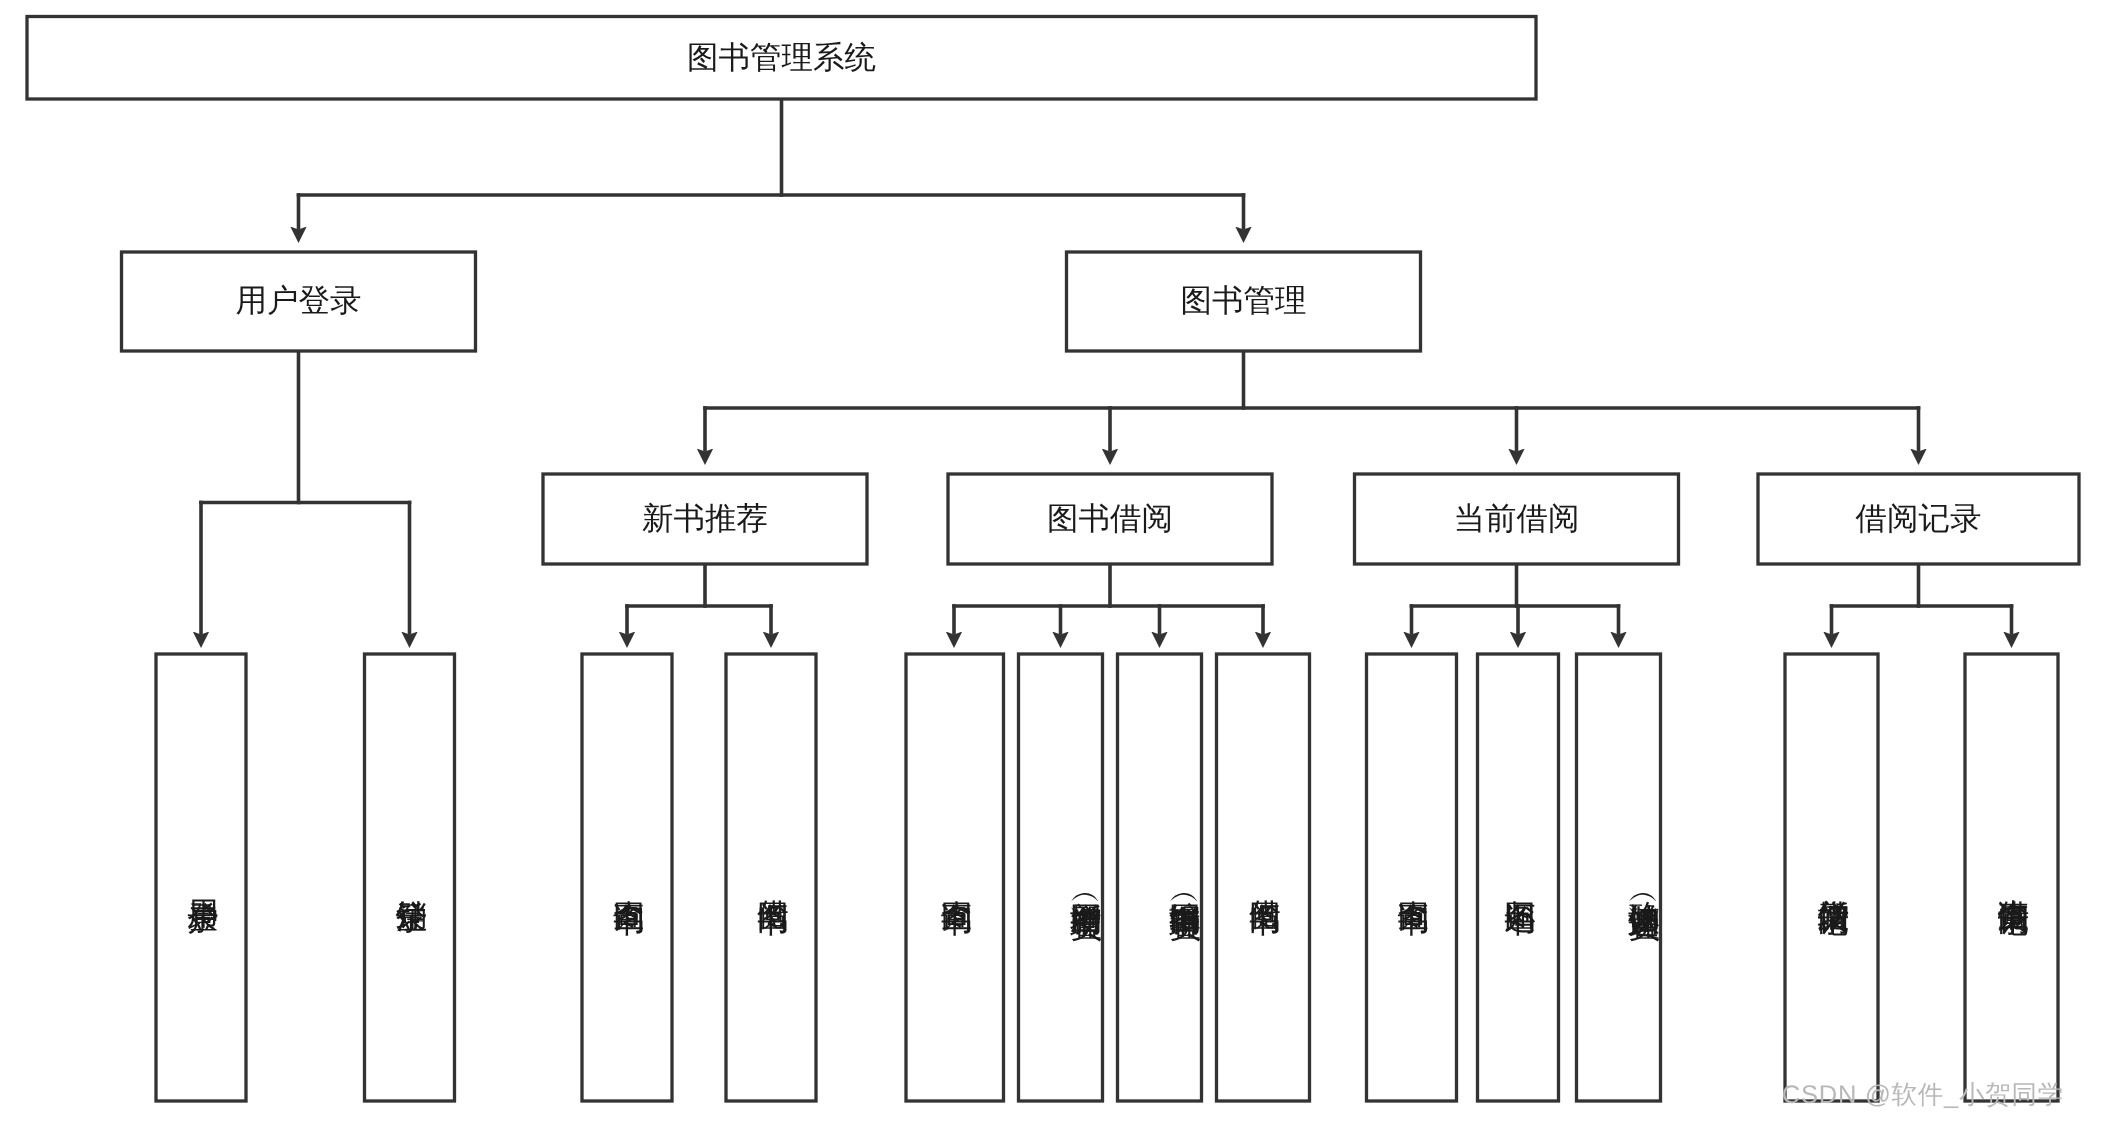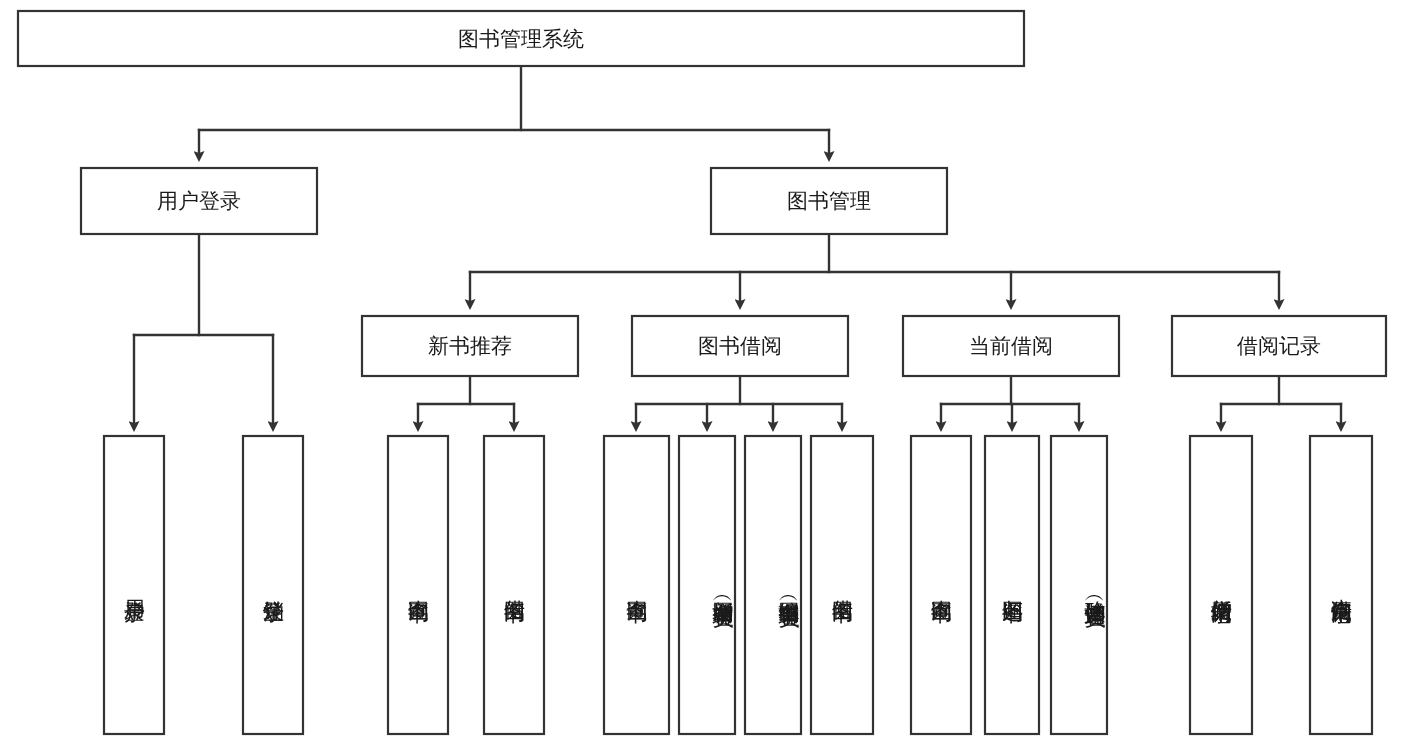--- a/index.html
+++ b/index.html
@@ -202,14 +202,15 @@
   <div class="leaf-label" style="left:604px;  top:436px; width:65px; height:298px;">查询图书</div>
   <div class="leaf-label" style="left:679px;  top:436px; width:56px; height:298px; align-items:flex-start; padding-top:6px; box-sizing:border-box;">新增图书（管理员）</div>
   <div class="leaf-label" style="left:745px;  top:436px; width:56px; height:298px; align-items:flex-start; padding-top:6px; box-sizing:border-box;">编辑图书（管理员）</div>
   <div class="leaf-label" style="left:811px;  top:436px; width:62px; height:298px;">借阅图书</div>
   <div class="leaf-label" style="left:911px;  top:436px; width:60px; height:298px;">查询图书</div>
   <div class="leaf-label" style="left:985px;  top:436px; width:54px; height:298px;">归还图书</div>
   <div class="leaf-label" style="left:1051px; top:436px; width:56px; height:298px; align-items:flex-start; padding-top:6px; box-sizing:border-box;">确认归还（管理员）</div>
   <div class="leaf-label" style="left:1190px; top:436px; width:62px; height:298px;">新增借阅记录</div>
   <div class="leaf-label" style="left:1310px; top:436px; width:62px; height:298px;">查询借阅记录</div>
 
+  <div class="watermark">CSDN @软件_小贺同学</div>
 
 </div>
 
 </body></html>

